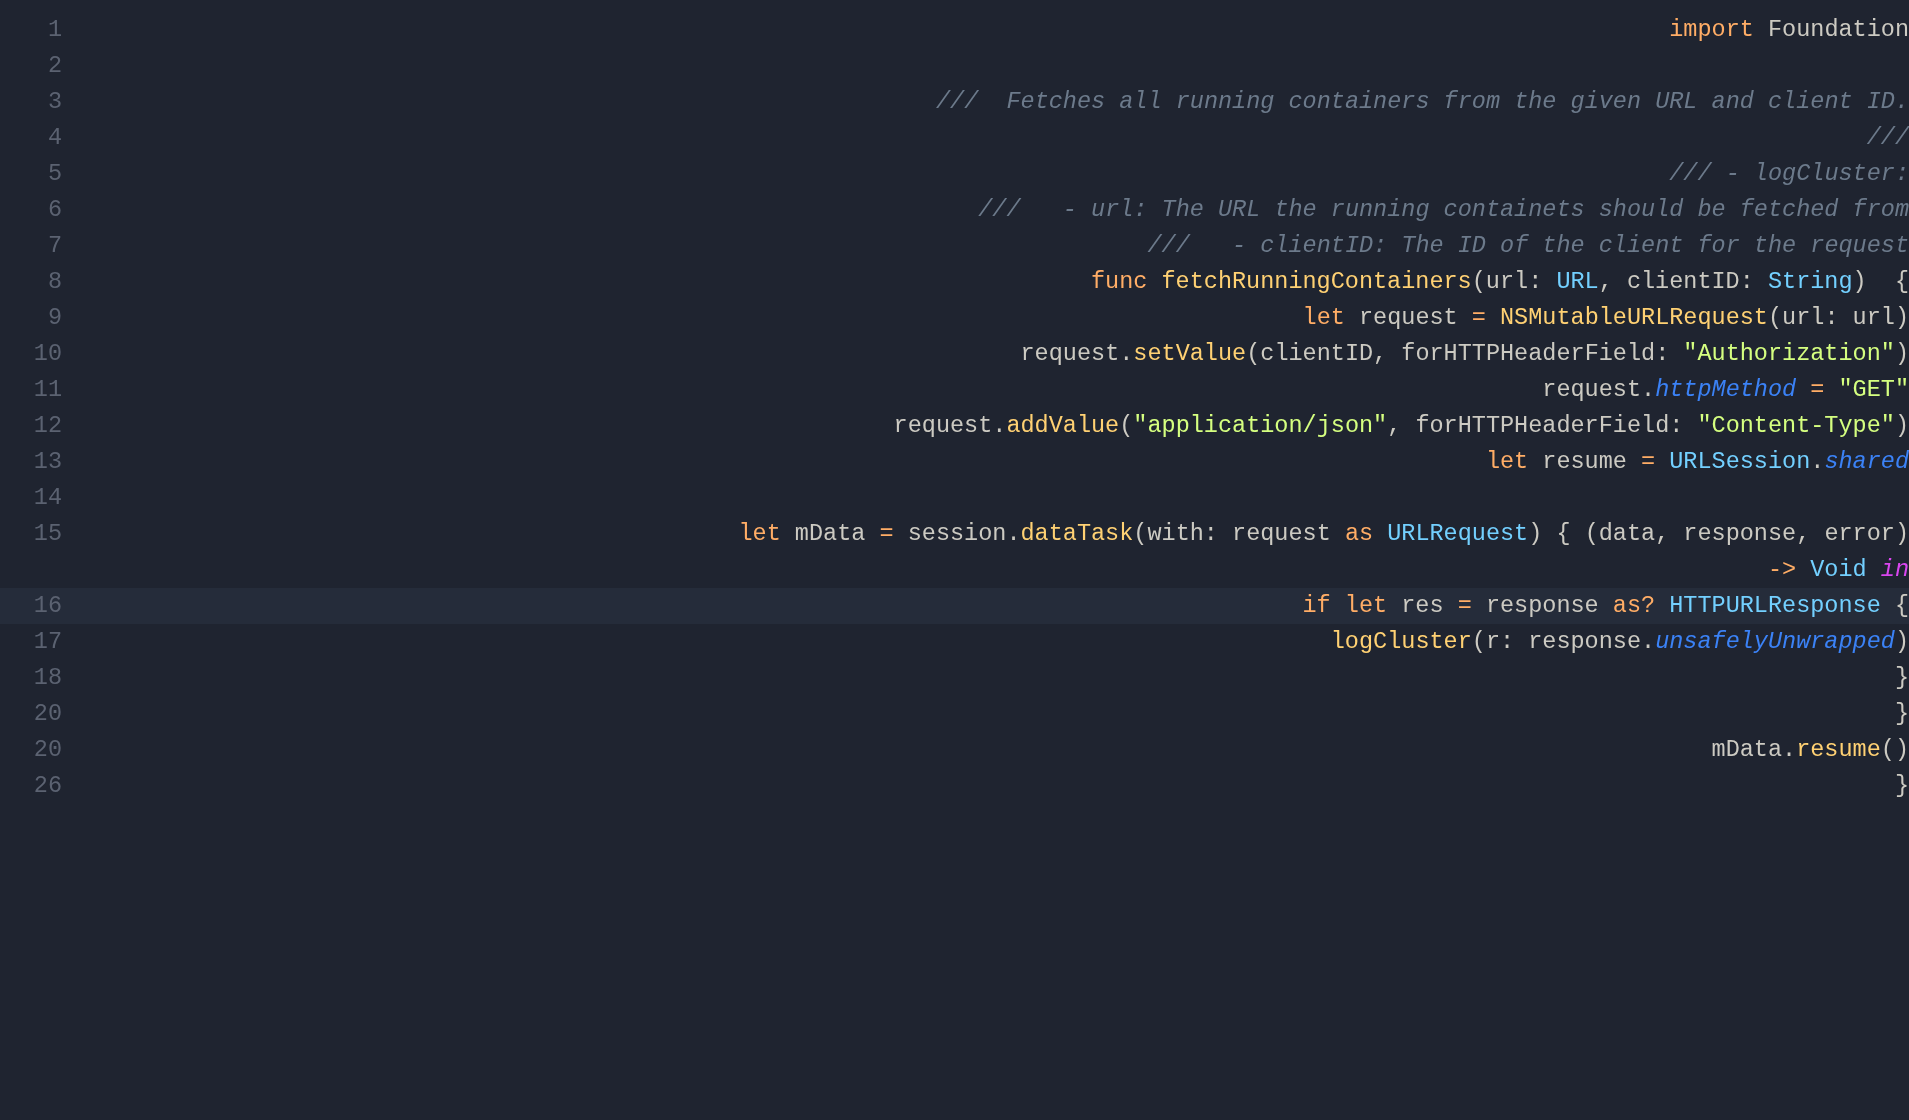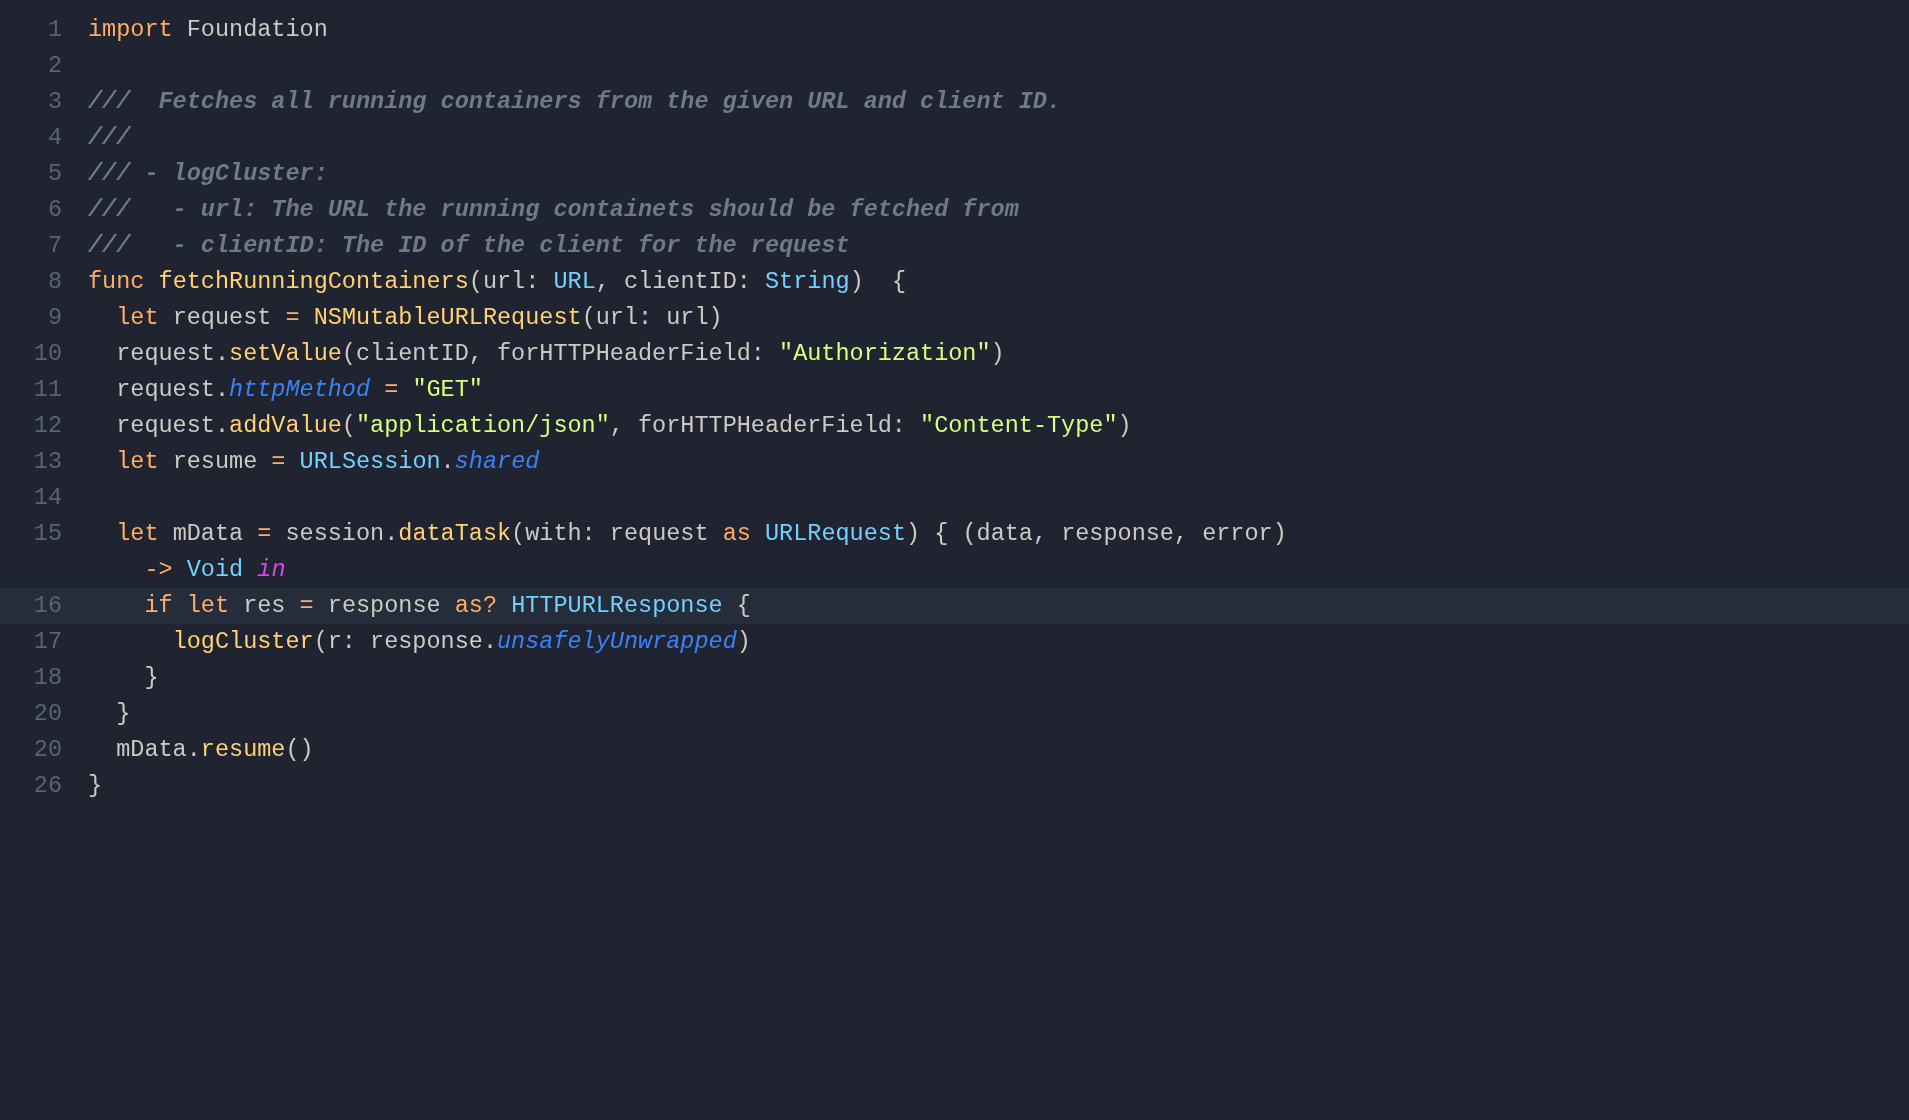--- a/index.html
+++ b/index.html
@@ -25,31 +25,32 @@
     width: 84px;
     flex-shrink: 0;
     text-align: right;
     color: #5b6271;
     padding-right: 22px;
     user-select: none;
   }
   .code {
     flex: 1;
     padding-left: 4px;
+    text-align: right;
   }
   .line.highlighted {
     background: #252c3a;
   }
   .kw      { color: #ffad66; }              
   .kw-i    { color: #d946ef; font-style: italic; } 
   .type    { color: #73d0ff; }              
   .ident   { color: #cccac2; }              
   .func    { color: #ffd173; }              
   .str     { color: #d5ff80; }              
-  .cmt     { color: #6c7a8b; font-style: italic; font-weight: bold; } 
+  .cmt     { color: #6c7a8b; font-style: italic; } 
   .punc    { color: #cccac2; }              
   .prop    { color: #3b82f6; font-style: italic; } 
   .arrow   { color: #ffad66; }
 </style>
 </head>
 <body>
 
 <div class="editor">
     <div class="line"><div class="gutter">1</div><div class="code"><span class="kw">import</span><span class="punc"> </span><span class="ident">Foundation</span></div></div>
     <div class="line"><div class="gutter">2</div><div class="code"><span class="punc"></span></div></div>

